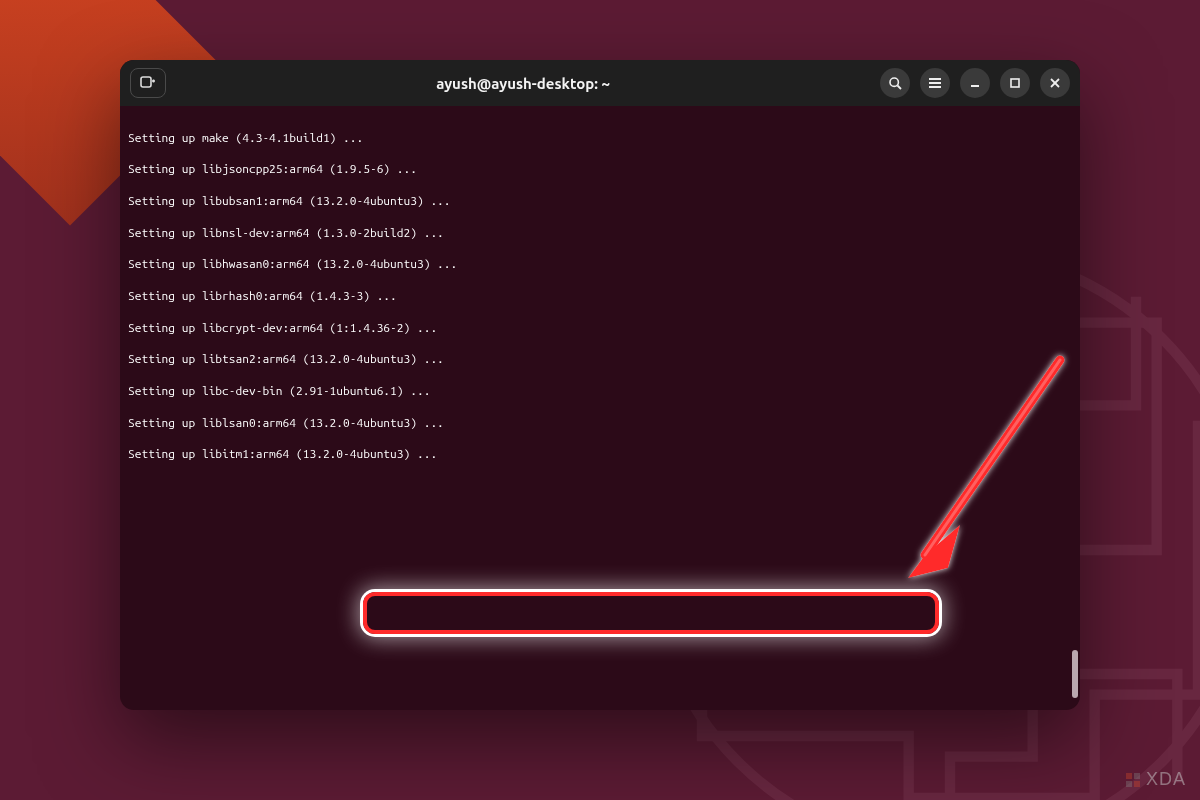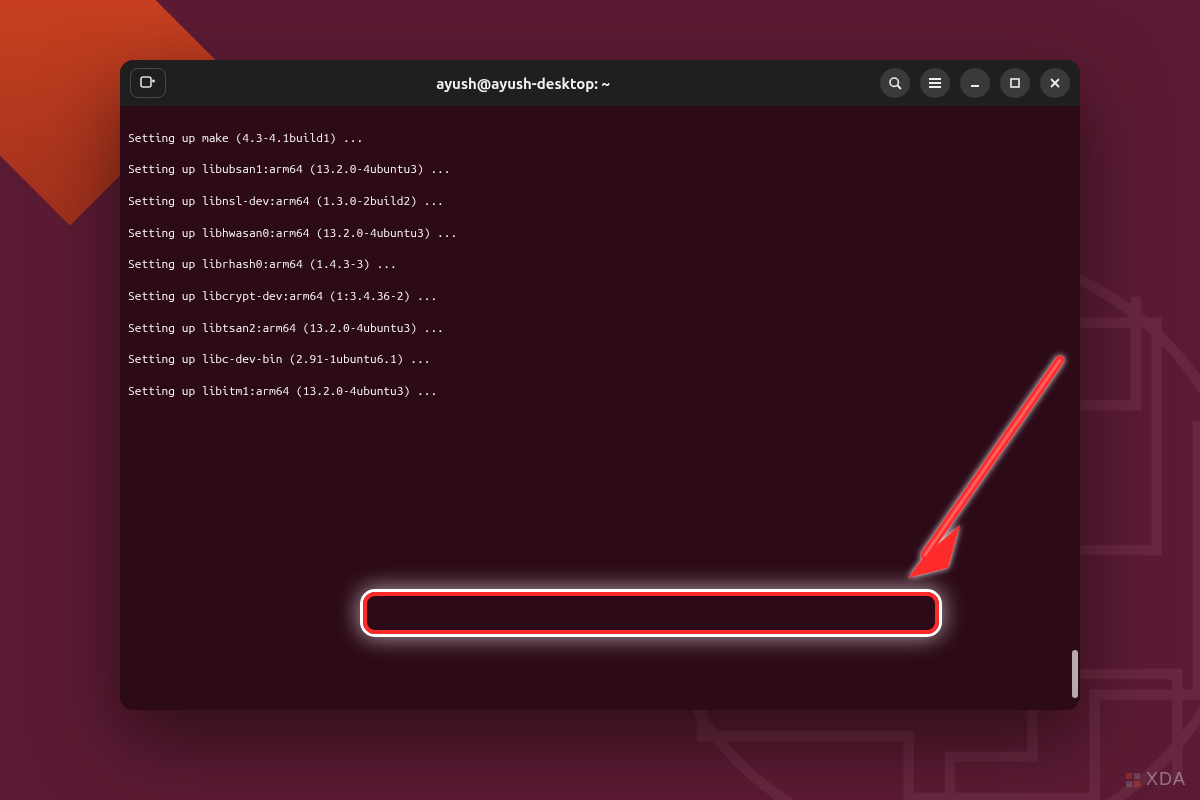--- a/index.html
+++ b/index.html
@@ -185,27 +185,29 @@
         <svg width="12" height="12" viewBox="0 0 12 12">
           <line x1="2" y1="2" x2="10" y2="10" stroke="#eee" stroke-width="1.8"></line>
           <line x1="10" y1="2" x2="2" y2="10" stroke="#eee" stroke-width="1.8"></line>
         </svg>
       </div>
     </div>
   </div>
 
   <div class="term-body">
 <div class="line">Setting up make (4.3-4.1build1) ...</div>
+<div class="line">Setting up libjsoncpp25:arm64 (1.9.5-6) ...</div>
 <div class="line">Setting up libubsan1:arm64 (13.2.0-4ubuntu3) ...</div>
 <div class="line">Setting up libnsl-dev:arm64 (1.3.0-2build2) ...</div>
 <div class="line">Setting up libhwasan0:arm64 (13.2.0-4ubuntu3) ...</div>
 <div class="line">Setting up librhash0:arm64 (1.4.3-3) ...</div>
-<div class="line">Setting up libcrypt-dev:arm64 (1:3.4.36-2) ...</div>
+<div class="line">Setting up libcrypt-dev:arm64 (1:1.4.36-2) ...</div>
 <div class="line">Setting up libtsan2:arm64 (13.2.0-4ubuntu3) ...</div>
 <div class="line">Setting up libc-dev-bin (2.91-1ubuntu6.1) ...</div>
+<div class="line">Setting up liblsan0:arm64 (13.2.0-4ubuntu3) ...</div>
 <div class="line">Setting up libitm1:arm64 (13.2.0-4ubuntu3) ...</div>
 
 
 
 
 
 
 
 
 

